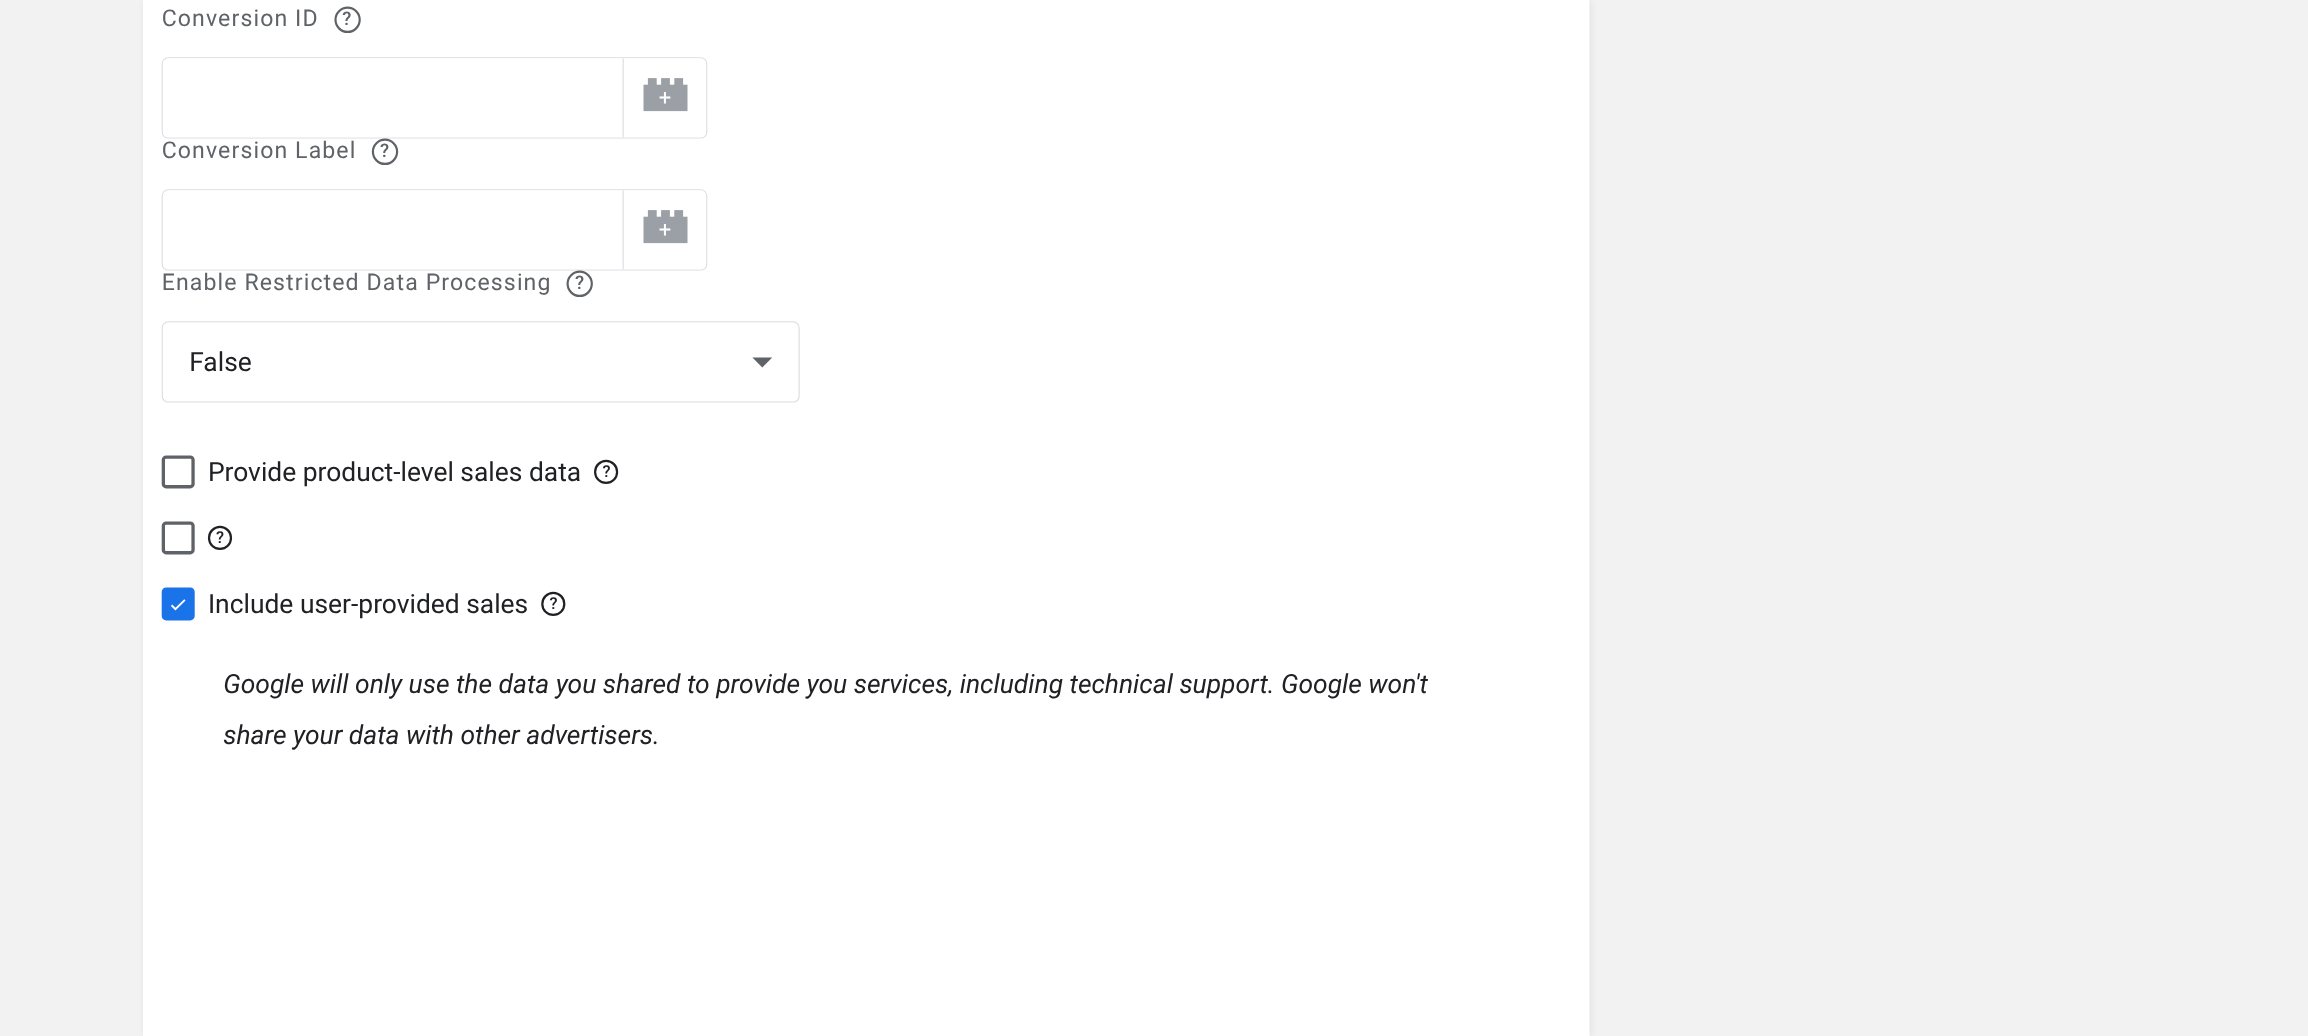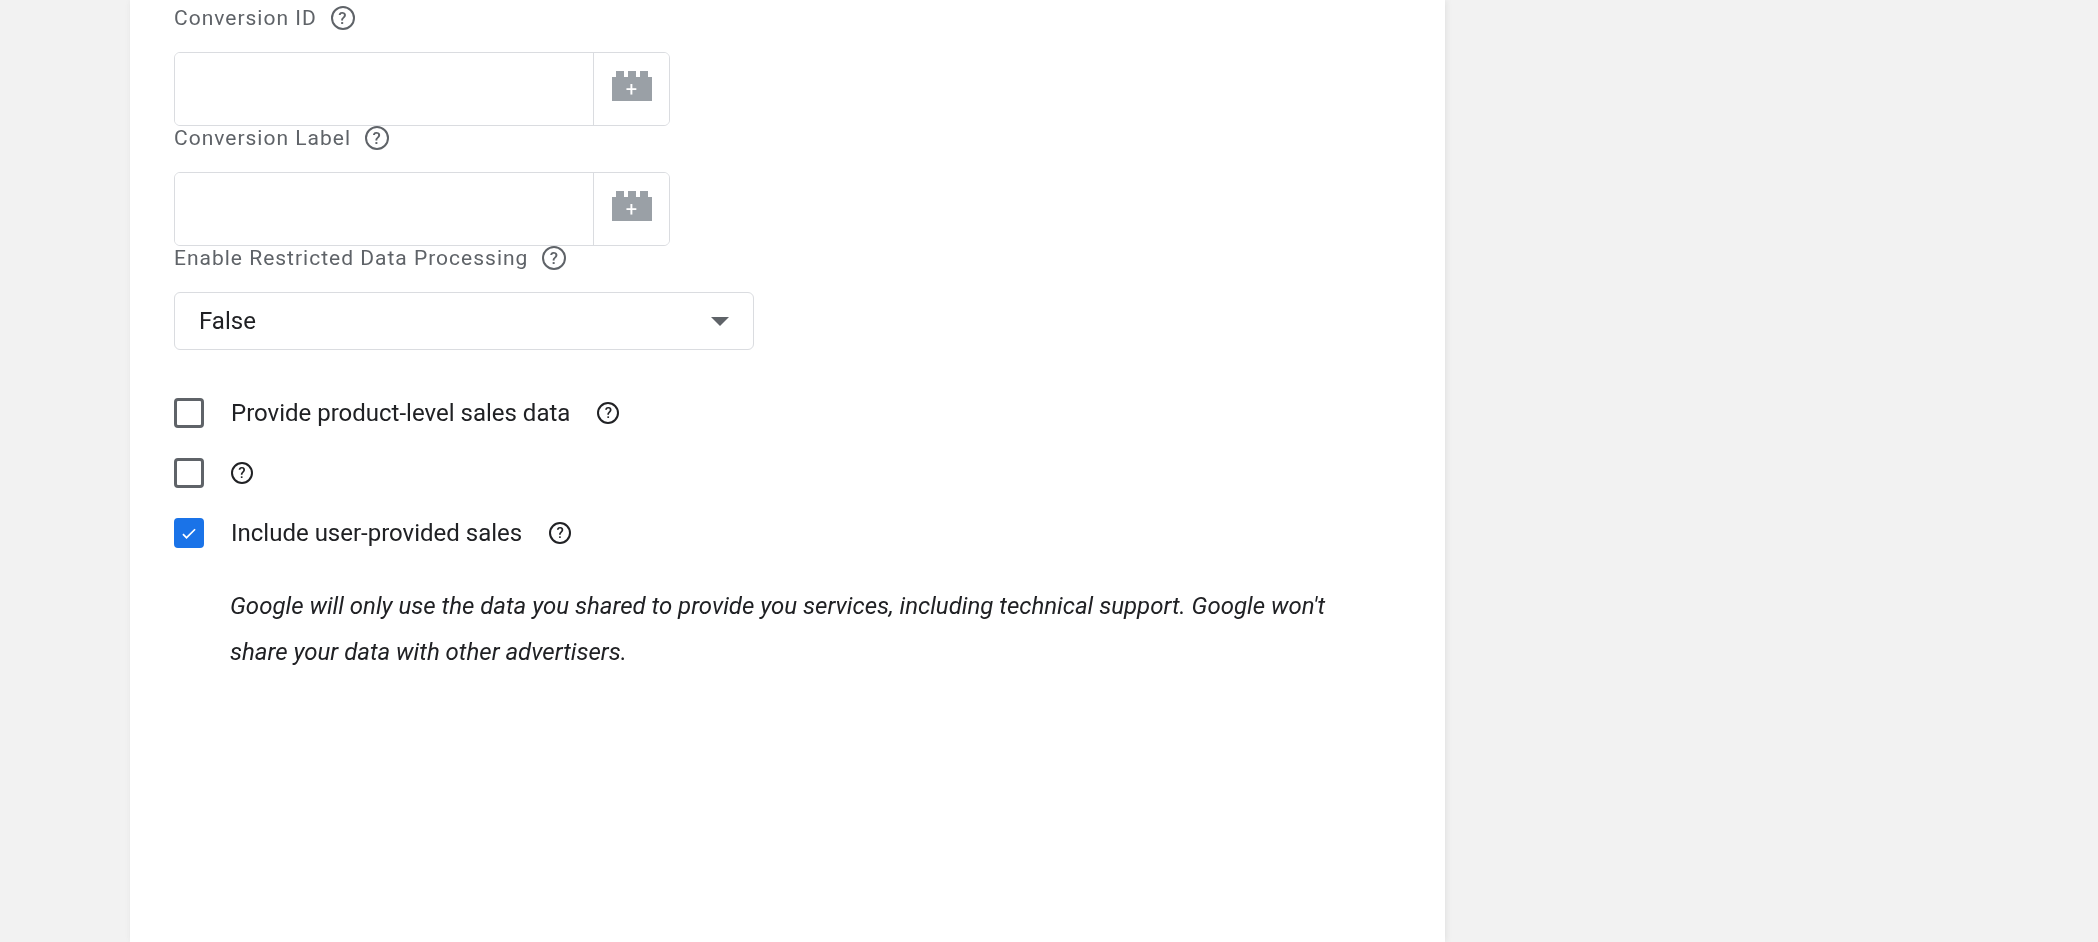--- a/index.html
+++ b/index.html
@@ -14,21 +14,21 @@
   .card {
     background: #fff;
     position: absolute;
     left: 130px;
     top: 0;
     width: 1315px;
     height: 942px;
     box-shadow: 2px 0 6px rgba(0,0,0,0.06), -2px 0 6px rgba(0,0,0,0.02);
   }
   .content {
-    padding: 0 44px;
+    padding: 0 17px;
   }
   .field-label {
     color: #5f6368;
     font-size: 21px;
     letter-spacing: 1px;
     display: flex;
     align-items: center;
     gap: 14px;
   }
   .field-label.first { margin-top: 6px; }
@@ -103,41 +103,41 @@
     color: #fff;
     font-size: 20px;
     font-weight: 400;
     left: 50%;
     top: 50%;
     transform: translate(-50%, -52%);
   }
   .select {
     margin-top: 22px;
     width: 580px;
-    height: 58px;
+    height: 74px;
     border: 1px solid #dadce0;
     border-radius: 6px;
     display: flex;
     align-items: center;
     justify-content: space-between;
     padding: 0 24px;
     cursor: pointer;
     color: #202124;
     font-size: 24px;
   }
   .caret-down {
     width: 0; height: 0;
     border-left: 9px solid transparent;
     border-right: 9px solid transparent;
     border-top: 9px solid #5f6368;
   }
   .checkbox-row {
     display: flex;
     align-items: center;
-    gap: 27px;
+    gap: 12px;
     margin-top: 30px;
     font-size: 24px;
     color: #202124;
   }
   .checkbox-row.first-cb { margin-top: 48px; }
   .cb {
     width: 30px; height: 30px;
     border: 3px solid #5f6368;
     border-radius: 4px;
     display: inline-flex;

